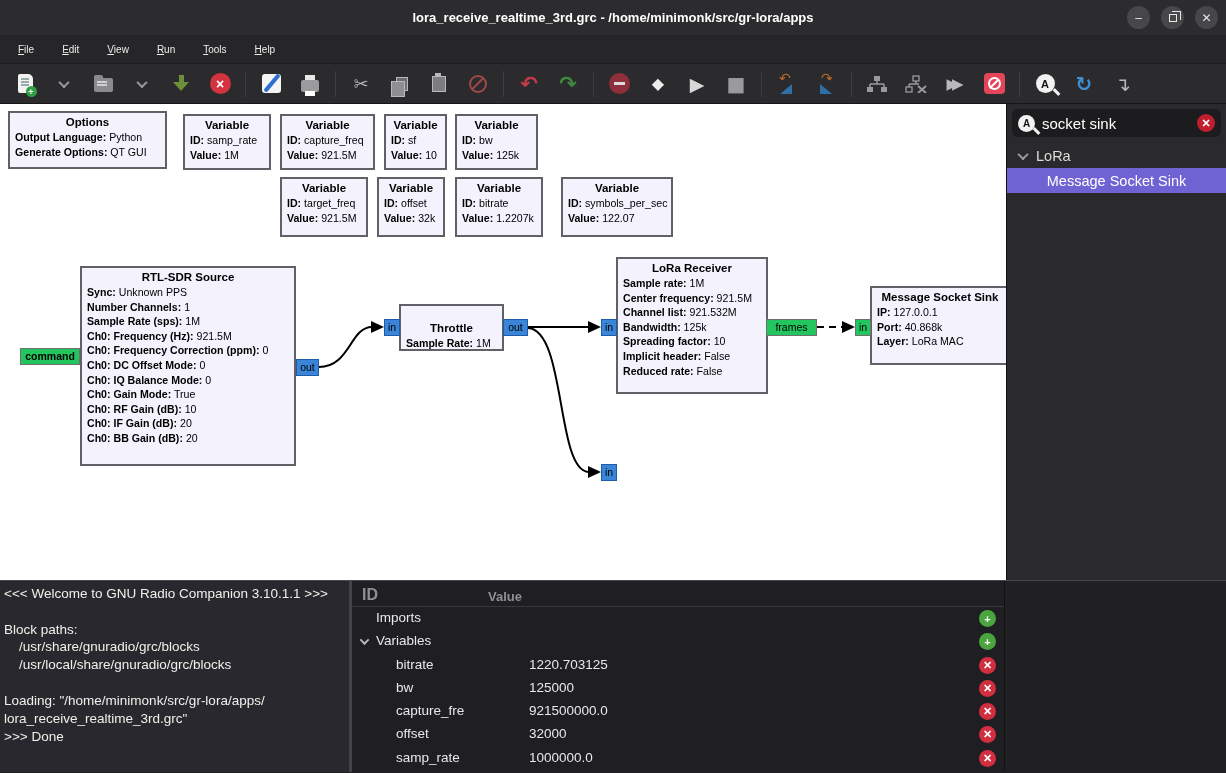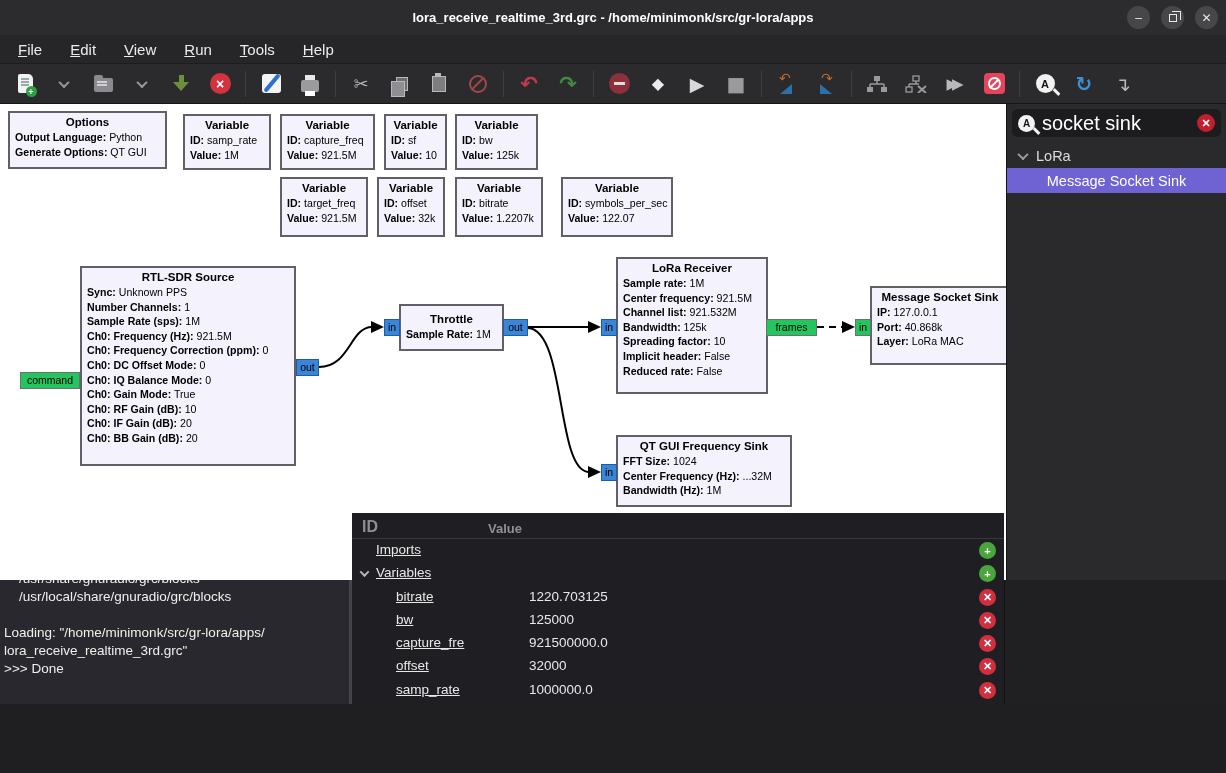--- a/index.html
+++ b/index.html
@@ -13,21 +13,21 @@
   .win-btns { position:absolute; right:8px; top:6px; display:flex; gap:11px; }
   .win-btn { width:23px; height:23px; border-radius:50%; background:#47474a; color:#e8e8e8;
     display:flex; align-items:center; justify-content:center; font-size:12px; }
   .win-btn.restore span { width:8px; height:8px; border:1.4px solid #e8e8e8; display:block; position:relative; }
   .win-btn.restore span::before { content:""; position:absolute; left:2px; top:-4px; width:8px; height:8px;
     border-top:1.4px solid #e8e8e8; border-right:1.4px solid #e8e8e8; }
 
   
   .menubar { height:29px; background:#262628; display:flex; align-items:center;
     padding-left:8px; gap:8px; border-bottom:1px solid #1d1d1f; }
-  .menu-item { color:#ececec; font-size:15px; padding:3px 10px; }
+  .menu-item { color:#ececec; font-size:10px; padding:3px 10px; }
   .menu-item::first-letter { text-decoration:underline; }
 
   
   .toolbar { height:40px; background:#2b2b2d; display:flex; align-items:center; border-bottom:1px solid #161617; }
   .tb-group { display:flex; align-items:center; gap:15px; padding:0 13px; height:26px;
     border-right:1px solid #3e3e41; }
   .tb-group:last-child { border-right:none; }
   .tb-btn { display:flex; align-items:center; justify-content:center; width:24px; height:24px; }
   .glyph { font-size:18px; color:#b9b9bd; line-height:1; font-family:"DejaVu Sans", sans-serif; }
   .chev { width:8px; height:8px; border-left:2px solid #9a9a9d; border-bottom:2px solid #9a9a9d;
@@ -83,86 +83,86 @@
   .icon-block::after { content:""; position:absolute; left:4.5px; top:9.5px; width:12px; height:2px;
     background:#fff; transform:rotate(-45deg); }
   .icon-find { width:19px; height:19px; border-radius:50%; background:#f2f2f2; color:#141414;
     font-size:11px; font-weight:bold; display:flex; align-items:center; justify-content:center; position:relative; }
   .icon-find::after { content:""; position:absolute; right:-3px; bottom:-3px; width:3px; height:8px;
     background:#f2f2f2; transform:rotate(-45deg); }
   .icon-reload { color:#3d8fd4; font-size:20px; font-weight:bold; font-family:"DejaVu Sans",sans-serif; }
   .icon-import { color:#b9b9bd; font-size:19px; font-family:"DejaVu Sans",sans-serif; }
 
   
-  .main { position:relative; height:408px; display:flex; }
+  .main { position:relative; height:476px; display:flex; }
   .canvas { position:relative; width:1006px; height:476px; background:#ffffff; overflow:hidden; }
 
   .block { position:absolute; background:#f4f2fd; border:2px solid #606066; color:#000;
     padding:2px 5px; overflow:hidden; }
   .block .btitle { font-weight:bold; font-size:11.5px; text-align:center; margin:1px 0 2px; white-space:nowrap; }
   .block .param { font-size:10.6px; line-height:1.38; white-space:nowrap; }
   .block .param .k { font-weight:bold; }
 
   #blk-options      { left:8px;   top:7px;   width:159px; height:58px; }
   #blk-samp-rate    { left:183px; top:10px;  width:88px;  height:56px; }
   #blk-capture-freq { left:280px; top:10px;  width:95px;  height:56px; }
   #blk-sf           { left:384px; top:10px;  width:63px;  height:56px; }
   #blk-bw           { left:455px; top:10px;  width:83px;  height:56px; }
   #blk-target-freq  { left:280px; top:73px;  width:88px;  height:60px; }
   #blk-offset       { left:377px; top:73px;  width:68px;  height:60px; }
   #blk-bitrate      { left:455px; top:73px;  width:88px;  height:60px; }
   #blk-symbols      { left:561px; top:73px;  width:112px; height:60px; }
   #blk-rtl          { left:80px;  top:162px; width:216px; height:200px; }
-  #blk-throttle     { left:399px; top:200px; width:105px; height:47px; padding-top:6px; }
+  #blk-throttle     { left:399px; top:200px; width:105px; height:47px; padding-top:15px; }
   #blk-lora         { left:616px; top:153px; width:152px; height:137px; }
   #blk-mss          { left:870px; top:182px; width:140px; height:79px; }
   #blk-freqsink     { left:616px; top:331px; width:176px; height:72px; }
 
   .port { position:absolute; height:17px; font-size:10.5px; line-height:15px; text-align:center;
     border:1px solid #333; color:#000; padding:0 2px; }
   .port.stream { background:#3a85d8; border-color:#1d5ca6; }
   .port.msg { background:#22c55e; border-color:#6f6f6f; }
-  #port-rtl-cmd  { left:20px;  top:268px; width:60px; }
+  #port-rtl-cmd  { left:20px;  top:244px; width:60px;font-weight:bold; }
   #port-rtl-out  { left:296px; top:255px; width:23px; }
   #port-thr-in   { left:384px; top:215px; width:16px; }
   #port-thr-out  { left:503px; top:215px; width:25px; }
   #port-lora-in  { left:601px; top:215px; width:16px; }
   #port-lora-out { left:766px; top:215px; width:51px; }
   #port-mss-in   { left:855px; top:215px; width:16px; }
   #port-fs-in    { left:601px; top:360px; width:16px; }
 
   .wires { position:absolute; left:0; top:0; width:1006px; height:476px; pointer-events:none; }
 
   
   .sidebar { width:220px; height:476px; background:#2a2a2c; border-left:1px solid #121213; }
   .searchbox { margin:5px 5px 6px 5px; height:28px; background:#1c1c1e; border-radius:6px;
     display:flex; align-items:center; padding:0 6px; gap:7px; }
   .searchbox .icon-find { width:17px; height:17px; font-size:10px; flex:none; }
-  .search-input { background:transparent; border:none; outline:none; color:#fff; font-size:20px;
+  .search-input { background:transparent; border:none; outline:none; color:#fff; font-size:15px;
     width:130px; font-family:"Liberation Sans",sans-serif; }
   .search-clear { width:18px; height:18px; border-radius:50%; background:#c01f2e; color:#fff;
     font-size:11px; font-weight:bold; display:flex; align-items:center; justify-content:center; margin-left:auto; }
   .tree-cat { display:flex; align-items:center; gap:9px; height:25px; padding-left:12px;
     color:#dcdcdc; font-size:14.5px; }
   .tree-cat .chev { border-color:#9a9a9d; }
   .tree-item { height:25px; display:flex; align-items:center; justify-content:center;
     color:#fff; font-size:14.5px; }
   .tree-item.selected { background:#6f63d4; }
 
   
   .bottom { height:192px; display:flex; border-top:1px solid #48464e;justify-content:space-between; }
   .console { width:352px; background:#29282e; color:#f2efe9; font-size:13.5px; line-height:1.32;
     padding:4px 4px 0 4px; white-space:pre-wrap; border-right:3px solid #454349; overflow:hidden; }
   .props { width:652px; background:#1f1f23; position:relative; overflow:hidden; }
   .props-header { height:26px; border-bottom:1px solid #38383c; position:relative; }
   .props-header .h-id { position:absolute; left:10px; top:5px; color:#8f8f94; font-size:16px; font-weight:bold; }
   .props-header .h-val { position:absolute; left:136px; top:8px; color:#8f8f94; font-size:13px; font-weight:bold; }
   .prow { height:23.3px; position:relative; color:#e8e8e8; font-size:13.5px; }
   .prow .chev { position:absolute; left:9px; top:8px; width:7px; height:7px; border-color:#b5b5b8; }
-  .prow .rid { position:absolute; left:24px; top:3px;text-decoration:underline; }
+  .prow .rid { position:absolute; left:24px; top:3px; }
   .prow .rid.indent { left:44px; }
   .prow .rval { position:absolute; left:136px; top:3px;margin-left:41px; }
   .prow .rbtn { position:absolute; right:8px; top:3px; width:17px; height:17px; border-radius:50%;
     color:#fff; font-size:11px; font-weight:bold; display:flex; align-items:center; justify-content:center; }
   .rbtn.add { background:#4aa63c; }
   .rbtn.del { background:#d12f3f; }
   .side-bottom { flex:1; background:#202022; border-left:1px solid #121213; }
 </style>
 </head>
 <body>
@@ -402,26 +402,20 @@
       <div class="param"><span class="k">Reduced rate:</span><span> False</span></div>
     </div>
 
     <div class="block" id="blk-mss">
       <div class="btitle">Message Socket Sink</div>
       <div class="param"><span class="k">IP:</span><span> 127.0.0.1</span></div>
       <div class="param"><span class="k">Port:</span><span> 40.868k</span></div>
       <div class="param"><span class="k">Layer:</span><span> LoRa MAC</span></div>
     </div>
 
-    <div class="block" id="blk-freqsink">
-      <div class="btitle">QT GUI Frequency Sink</div>
-      <div class="param"><span class="k">FFT Size:</span><span> 1024</span></div>
-      <div class="param"><span class="k">Center Frequency (Hz):</span><span> ...32M</span></div>
-      <div class="param"><span class="k">Bandwidth (Hz):</span><span> 1M</span></div>
-    </div>
 
     <div class="port msg" id="port-rtl-cmd">command</div>
     <div class="port stream" id="port-rtl-out">out</div>
     <div class="port stream" id="port-thr-in">in</div>
     <div class="port stream" id="port-thr-out">out</div>
     <div class="port stream" id="port-lora-in">in</div>
     <div class="port msg" id="port-lora-out">frames</div>
     <div class="port msg" id="port-mss-in">in</div>
     <div class="port stream" id="port-fs-in">in</div>
   </div>

